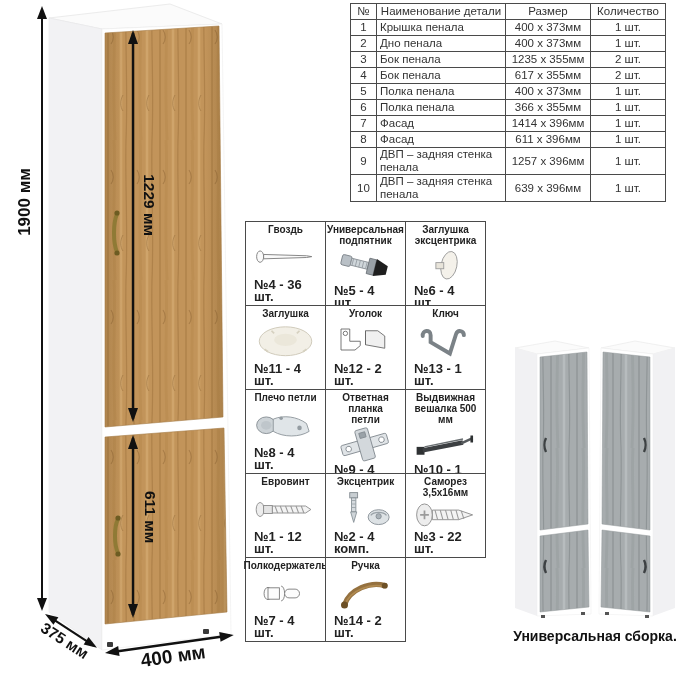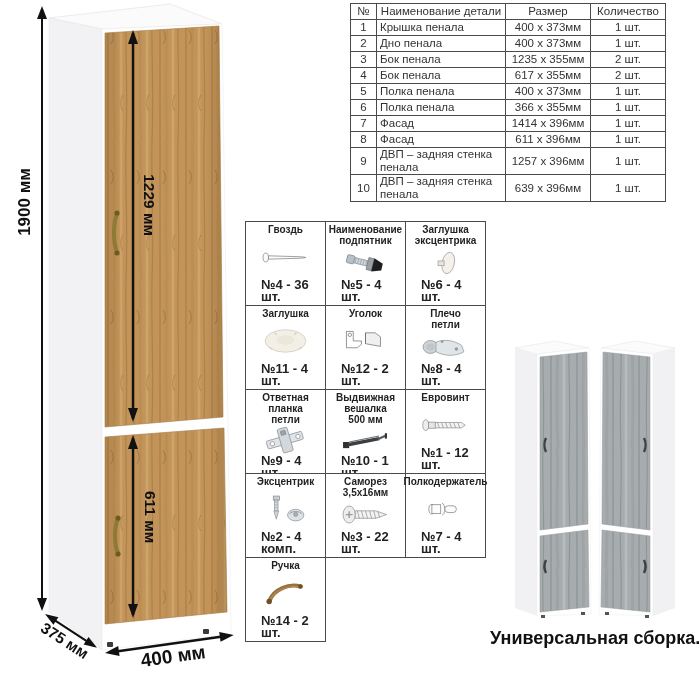--- a/index.html
+++ b/index.html
@@ -14,29 +14,29 @@
   .parts-table td.c1{text-align:left;margin-top:21px;}
   .parts-table .c0{width:19px;}
   .parts-table .c1{width:122px;}
   .parts-table .c2{width:78px;margin-top:21px;}
   .parts-table .c3{width:68px;}
 
   
   .hw-grid{position:absolute;left:245px;top:221px;width:246px;display:flex;flex-wrap:wrap;}
   .hw-cell{box-sizing:border-box;width:81px;height:85px;border:1px solid #4a4a4a;
     margin:0 -1px -1px 0;background:#fff;display:flex;flex-direction:column;
-    align-items:center;justify-content:space-between;padding:2px 15px;}
+    align-items:center;justify-content:space-between;padding:2px 8px;}
   .hw-title{font-size:10px;font-weight:bold;color:#222;text-align:center;line-height:11px;}
   .hw-icon{flex:1;display:flex;align-items:center;justify-content:center;width:100%;}
   .hw-icon svg{max-width:72px;max-height:40px;}
   .hw-count{font-size:13px;font-weight:bold;color:#222;line-height:12px;}
 
   
   .assembly-caption{position:absolute;left:490px;top:628px;width:210px;text-align:center;
-    font-size:18px;font-weight:bold;color:#111;white-space:nowrap;}
+    font-size:14px;font-weight:bold;color:#111;white-space:nowrap;}
 
   svg{display:block;}
   .cab-svg{position:absolute;left:0;top:0;}
   .gray-svg{position:absolute;left:495px;top:328px;}
 </style>
 </head>
 <body>
 
 <div class="canvas">
 
@@ -203,21 +203,21 @@
         <div class="hw-title">Гвоздь</div>
         <div class="hw-icon">
           <svg viewBox="0 0 72 22">
             <ellipse cx="7" cy="11" rx="4" ry="6.5" stroke="#777" fill="#fafafa"></ellipse>
             <path d="M11 8.5 L60 10 L66 11 L60 12 L11 13.5 Z" stroke="#777" fill="#fafafa"></path>
           </svg>
         </div>
         <div class="hw-count">№4 - 36 шт.</div>
       </div>
       <div class="hw-cell">
-        <div class="hw-title">Наименование подпятник</div>
+        <div class="hw-title">Универсальная подпятник</div>
         <div class="hw-icon">
           <svg viewBox="0 0 72 44">
             <g transform="rotate(14 36 22)">
               <rect x="8" y="16" width="11" height="12" rx="2" fill="#b9c0c6" stroke="#7a8187"></rect>
               <rect x="19" y="18" width="20" height="8" fill="#cfd6da" stroke="#8a9196"></rect>
               <path d="M21 18 v8 M25 18 v8 M29 18 v8 M33 18 v8 M37 18 v8" stroke="#9aa1a7" stroke-width="1"></path>
               <rect x="39" y="13" width="8" height="18" fill="#9aa1a7" stroke="#70777c"></rect>
               <path d="M47 12 l14 5 v10 l-14 5 z" fill="#1e1e1e"></path>
             </g>
           </svg>
@@ -249,20 +249,29 @@
         <div class="hw-title">Уголок</div>
         <div class="hw-icon">
           <svg viewBox="0 0 72 44">
             <path d="M8 8 v24 h16 l6 -5 v-5 h-12 v-14 z" fill="#ffffff" stroke="#666"></path>
             <circle cx="13" cy="13" r="2.5" fill="none" stroke="#666"></circle>
             <path d="M36 10 h14 l8 6 v14 l-22 -4 z" fill="#f0f0f0" stroke="#666"></path>
             <path d="M36 10 l0 16" stroke="#666"></path>
           </svg>
         </div>
         <div class="hw-count">№12 - 2 шт.</div>
+      </div>
+      <div class="hw-cell">
+        <div class="hw-title">Ключ</div>
+        <div class="hw-icon">
+          <svg viewBox="0 0 72 44">
+            <path d="M10 16 c-1 -7 9 -8 9 -1 v8 l22 13 7 -22 c2 -6 9 -4 9 1" fill="none" stroke="#7b8287" stroke-width="4.5" stroke-linecap="round"></path>
+          </svg>
+        </div>
+        <div class="hw-count">№13 - 1 шт.</div>
       </div>
       <div class="hw-cell">
         <div class="hw-title">Плечо петли</div>
         <div class="hw-icon">
           <svg viewBox="0 0 72 44">
             <ellipse cx="14" cy="22" rx="11" ry="9.5" fill="#cdd3d7" stroke="#828a90"></ellipse>
             <ellipse cx="14" cy="22" rx="6" ry="5" fill="#bfc6cb"></ellipse>
             <path d="M22 15 c12 -5 27 -3 38 5 l3 9 c-11 7 -29 7 -41 0 z" fill="#e0e5e8" stroke="#8a9298"></path>
             <circle cx="52" cy="25" r="2.6" fill="#949ca2"></circle>
             <circle cx="31" cy="14" r="2" fill="#949ca2"></circle>

